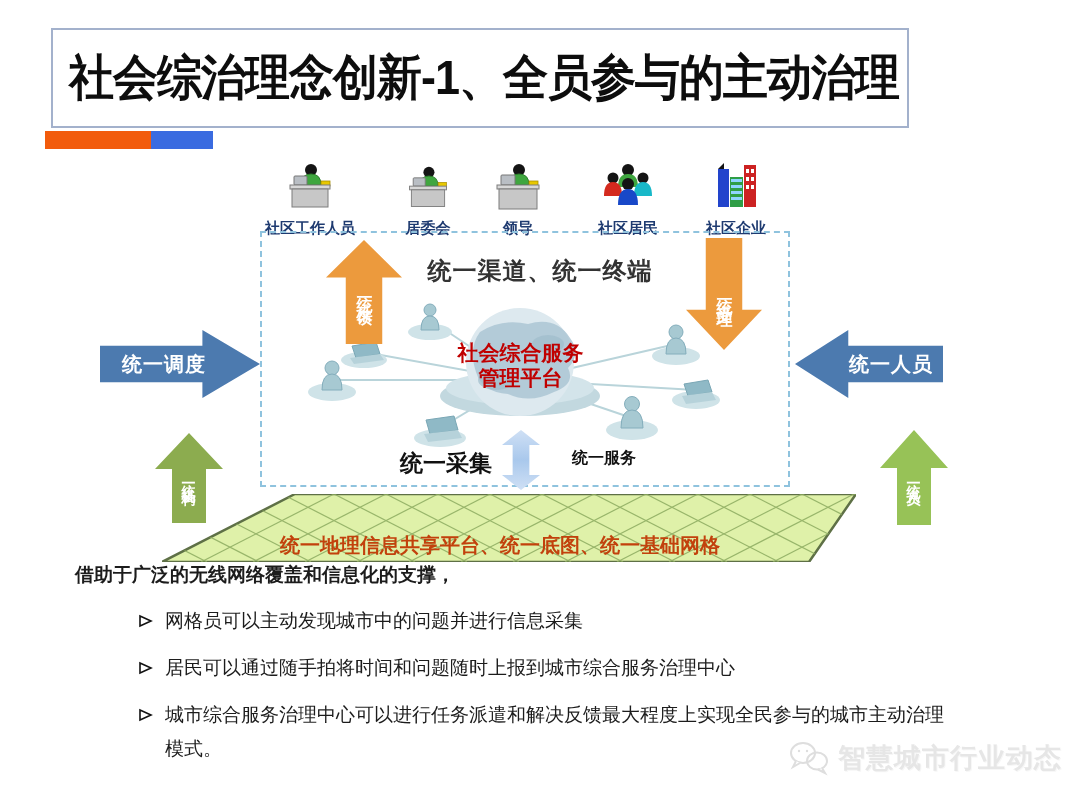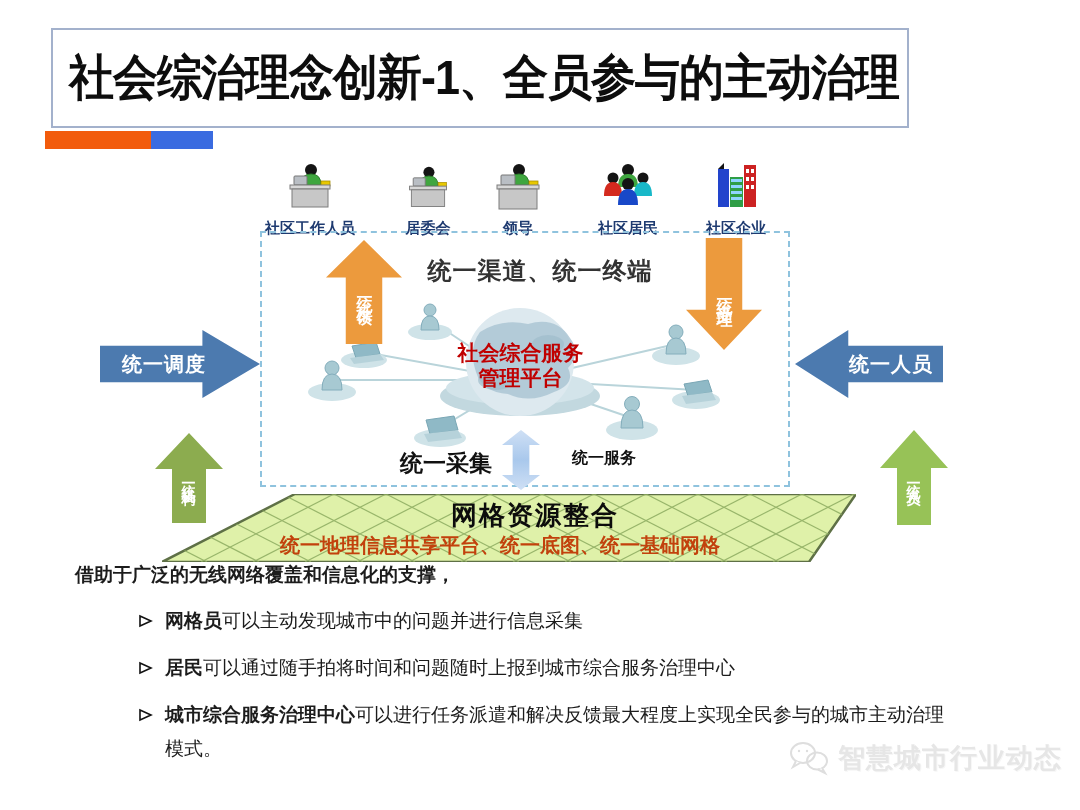--- a/index.html
+++ b/index.html
@@ -106,21 +106,21 @@
   .grid-subtitle{
     position:absolute;left:190px;top:532px;width:620px;text-align:center;
     font-size:20px;font-weight:600;color:#c2410c;white-space:nowrap;
   }
 
   
   .notes{position:absolute;left:75px;top:562px;width:930px;}
   .notes .intro{font-size:19px;font-weight:700;color:#1c1c1c;margin:0 0 16px 0;}
   .bullet{display:flex;align-items:flex-start;margin:0 0 13px 62px;font-size:19px;color:#1c1c1c;line-height:34px;}
   .bullet .marker{flex:0 0 18px;margin:9px 10px 0 0;}
-  .bullet .lead{font-weight:700;}
+  .bullet .lead{font-weight:400;}
   .bullet .body{font-weight:500;}
   .bullet .text-wrap{max-width:790px;}
 
   
   .watermark{
     position:absolute;left:788px;top:740px;display:flex;align-items:center;gap:8px;
   }
   .watermark .wm-text{
     font-size:27px;font-weight:600;color:#e6e6e6;letter-spacing:1px;white-space:nowrap;
     text-shadow:1px 1px 0 #f7f7f7;
@@ -342,21 +342,20 @@
           <line x1="692" y1="0" x2="825" y2="68"></line>
           <line x1="744" y1="0" x2="611" y2="68"></line>
           <line x1="744" y1="0" x2="877" y2="68"></line>
           <line x1="796" y1="0" x2="663" y2="68"></line>
           <line x1="796" y1="0" x2="929" y2="68"></line>
           <line x1="848" y1="0" x2="715" y2="68"></line>
           <line x1="848" y1="0" x2="981" y2="68"></line>
         </g>
     </svg>
   </div>
-  <div class="grid-title">网格资源整合</div>
   <div class="grid-subtitle">统一地理信息共享平台、统一底图、统一基础网格</div>
 
   <div class="notes">
     <p class="intro">借助于广泛的无线网络覆盖和信息化的支撑，</p>
 
     <div class="bullet">
       <svg class="marker" width="16" height="16" viewBox="0 0 16 16">
         <polygon points="2,3 13,8 2,13" fill="#ffffff" stroke="#111" stroke-width="1.6"></polygon>
       </svg>
       <div class="text-wrap">

